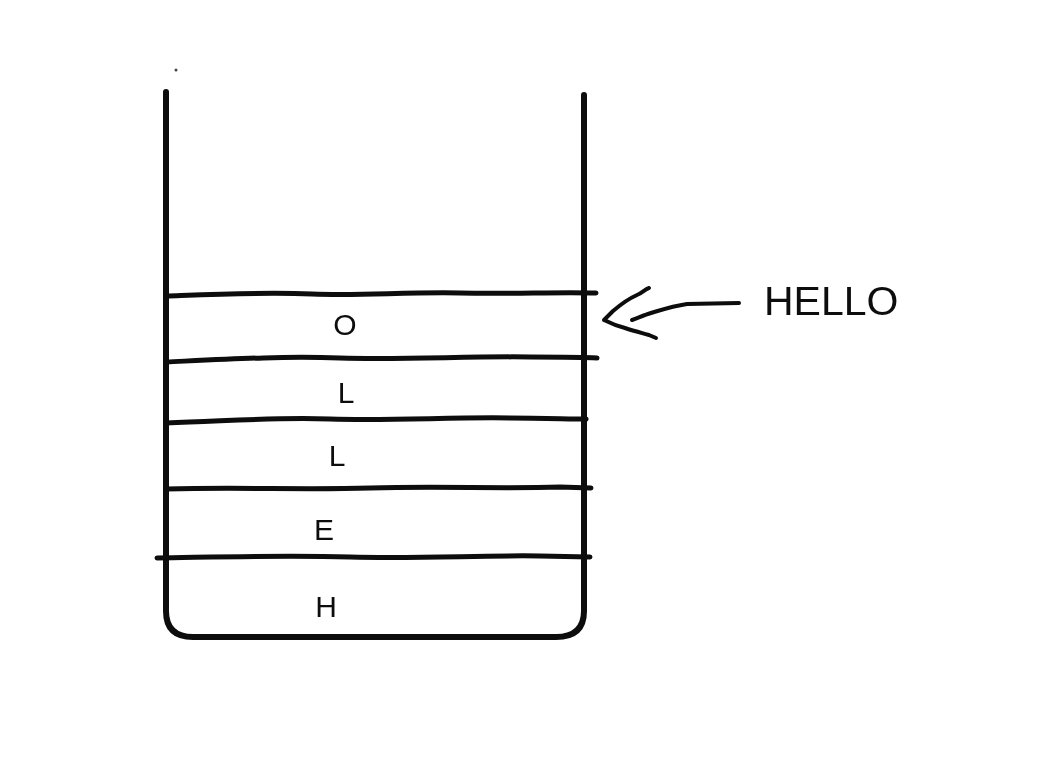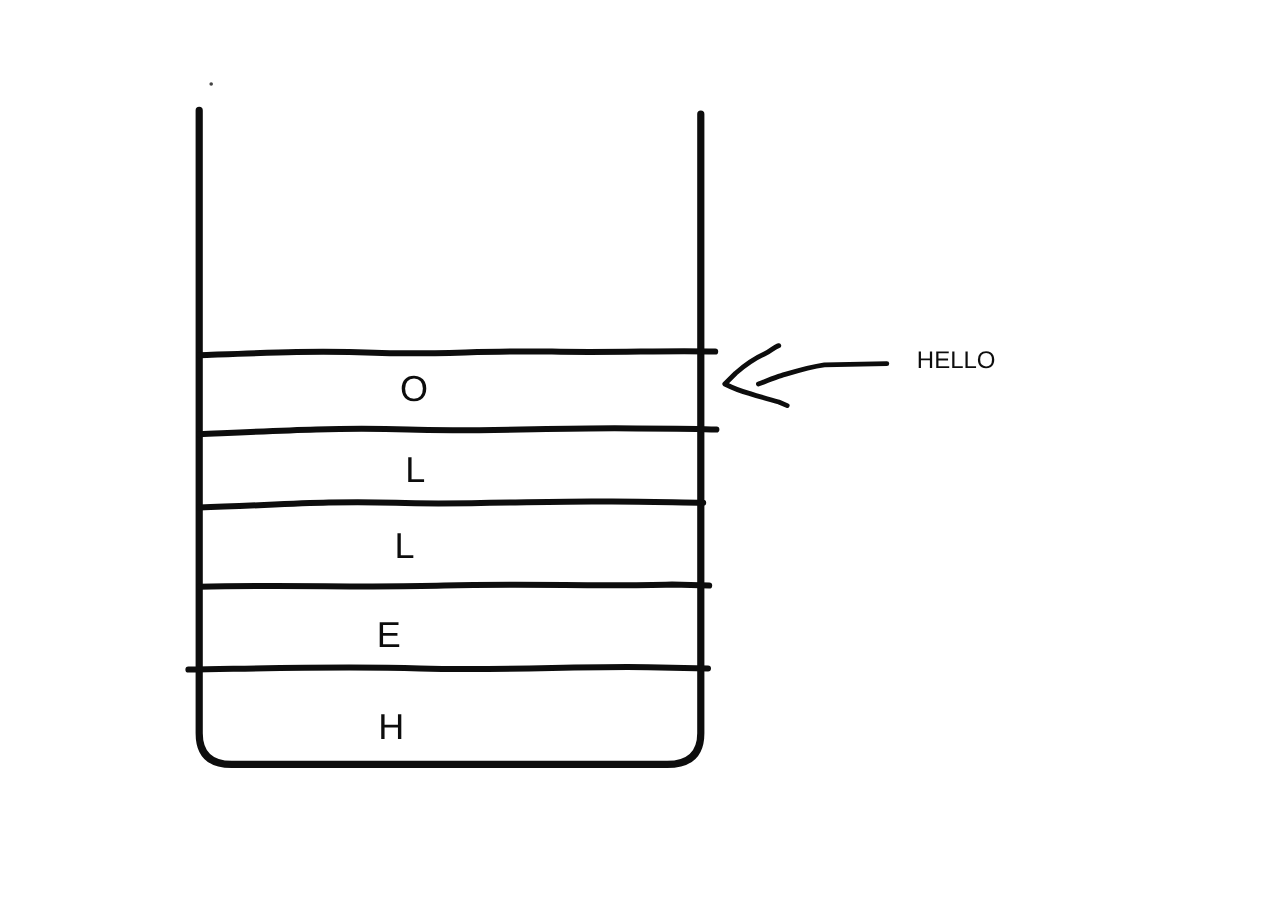--- a/index.html
+++ b/index.html
@@ -31,21 +31,21 @@
   }
   .cell-letter.pos-o  { left: 345px; top: 325px; }
   .cell-letter.pos-l1 { left: 346px; top: 393px; }
   .cell-letter.pos-l2 { left: 337px; top: 456px; }
   .cell-letter.pos-e  { left: 324px; top: 530px; }
   .cell-letter.pos-h  { left: 326px; top: 607px; }
   .annotation-label {
     position: absolute;
     left: 764px;
     top: 286px;
-    font-size: 20px;
+    font-size: 41px;
     line-height: 31px;
     letter-spacing: 0px;
     color: #0d0d0d;
     white-space: nowrap;
     user-select: none;
   }
 </style>
 </head>
 <body>
 

